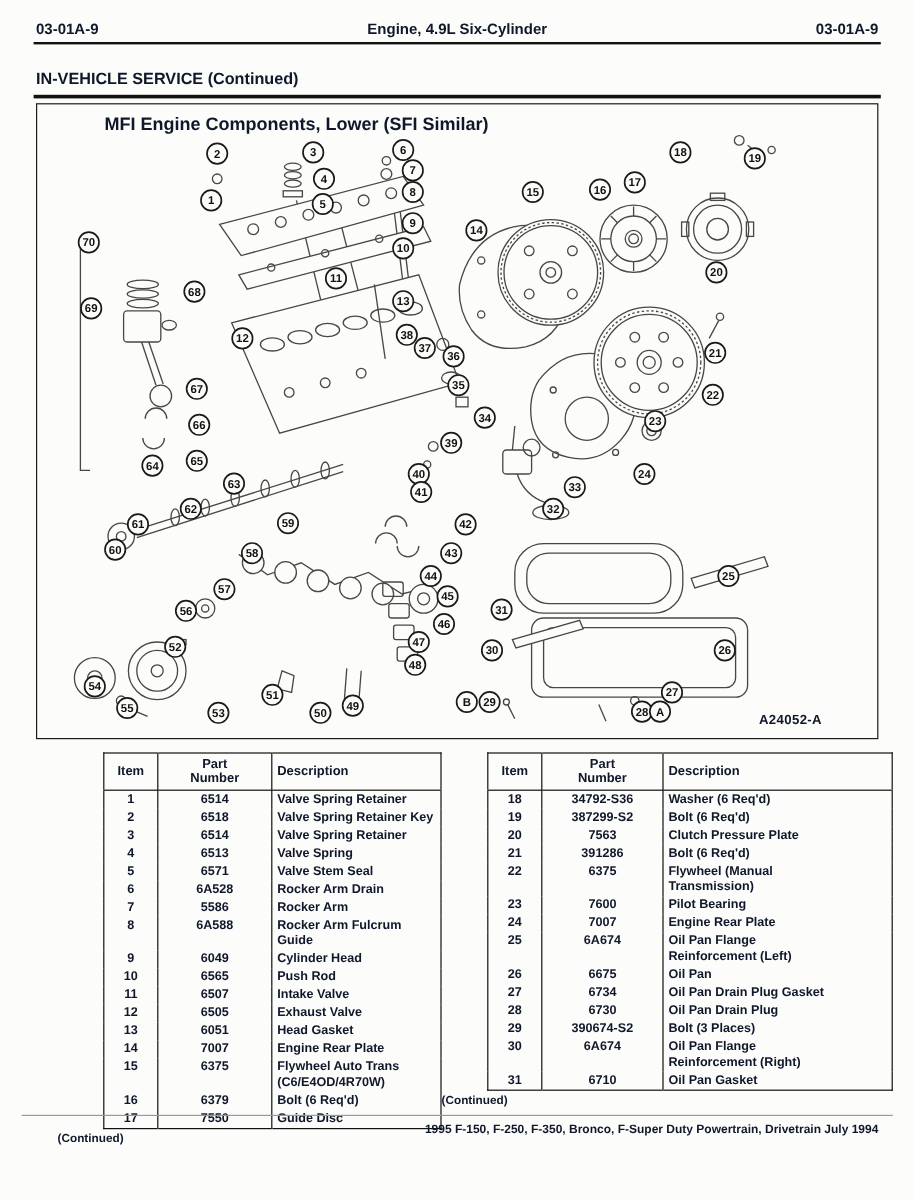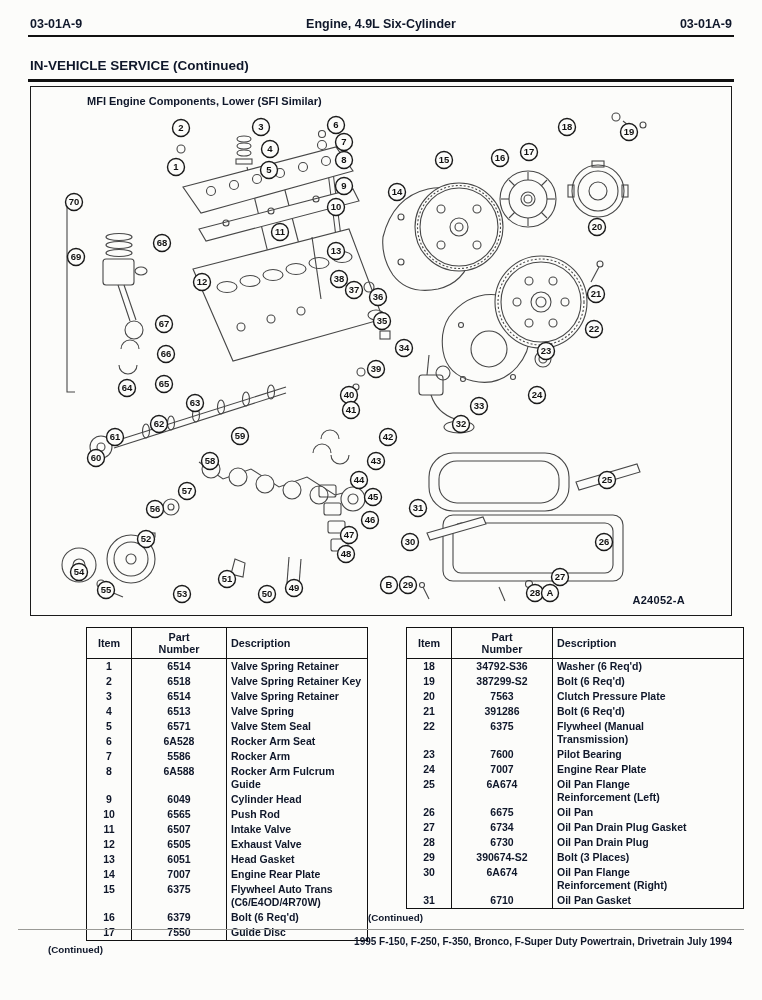--- a/index.html
+++ b/index.html
@@ -14,21 +14,21 @@
          display:flex; justify-content:space-between; align-items:baseline;
          font-size:12.5px; font-weight:bold; }
   .hdr .c { position:absolute; left:0; right:0; text-align:center; }
   .hdr-rule { position:absolute; top:35px; left:28px; width:706px; border-top:2px solid #111; }
   
   .section-title { position:absolute; top:58px; left:30px; font-size:13.5px; font-weight:bold; }
   .section-rule { position:absolute; top:79px; left:28px; width:706px; border-top:3px solid #111; }
   
   .figure { position:absolute; top:86px; left:30px; width:700px; height:528px;
             border:1.6px solid #1b1b1b; background:#fcfcfa; }
-  .figure-title { position:absolute; top:8px; left:12px; font-size:11px; font-weight:bold;padding-left:44px; }
+  .figure-title { position:absolute; top:8px; left:12px; font-size:15px; font-weight:bold;padding-left:44px; }
   .figure-id { position:absolute; right:46px; bottom:9px; font-size:11px; font-weight:bold; letter-spacing:.3px; }
   svg.diagram { position:absolute; top:0; left:0; }
   .art { stroke:#474747; fill:none; stroke-width:1.1; }
   .co { fill:#fcfcfa; stroke:#1a1a1a; stroke-width:1.4; }
   .ct { font:bold 9.5px "Liberation Sans", sans-serif; fill:#111; text-anchor:middle; }
   
   .tblwrap { position:absolute; top:627px; }
   .tblwrap.left  { left:46px;  width:282px; }
   .tblwrap.right { left:366px; width:338px; }
   table.parts { border-collapse:collapse; width:100%; table-layout:fixed;
@@ -577,21 +577,21 @@
             <td class="col2">Valve Spring</td>
           </tr>
           <tr>
             <td class="col0">5</td>
             <td class="col1">6571</td>
             <td class="col2">Valve Stem Seal</td>
           </tr>
           <tr>
             <td class="col0">6</td>
             <td class="col1">6A528</td>
-            <td class="col2">Rocker Arm Seat</td>
+            <td class="col2">Rocker Arm Drain</td>
           </tr>
           <tr>
             <td class="col0">7</td>
             <td class="col1">5586</td>
             <td class="col2">Rocker Arm</td>
           </tr>
           <tr>
             <td class="col0">8</td>
             <td class="col1">6A588</td>
             <td class="col2">Rocker Arm Fulcrum Guide</td>

